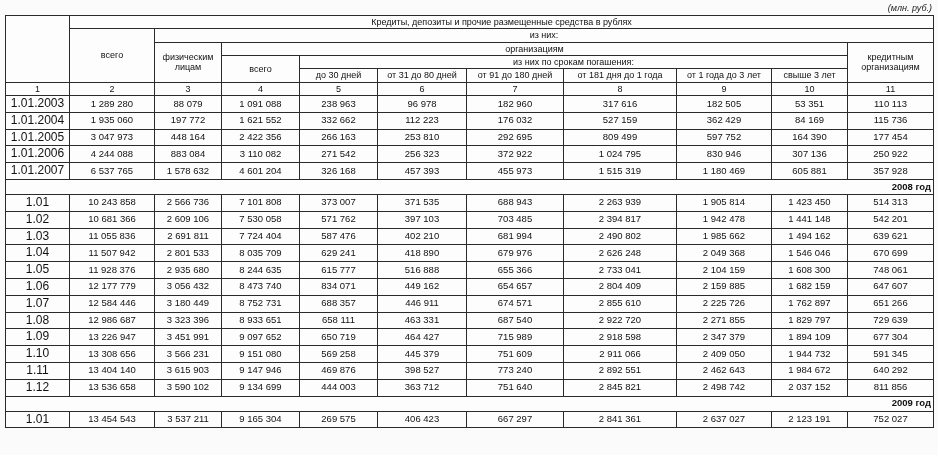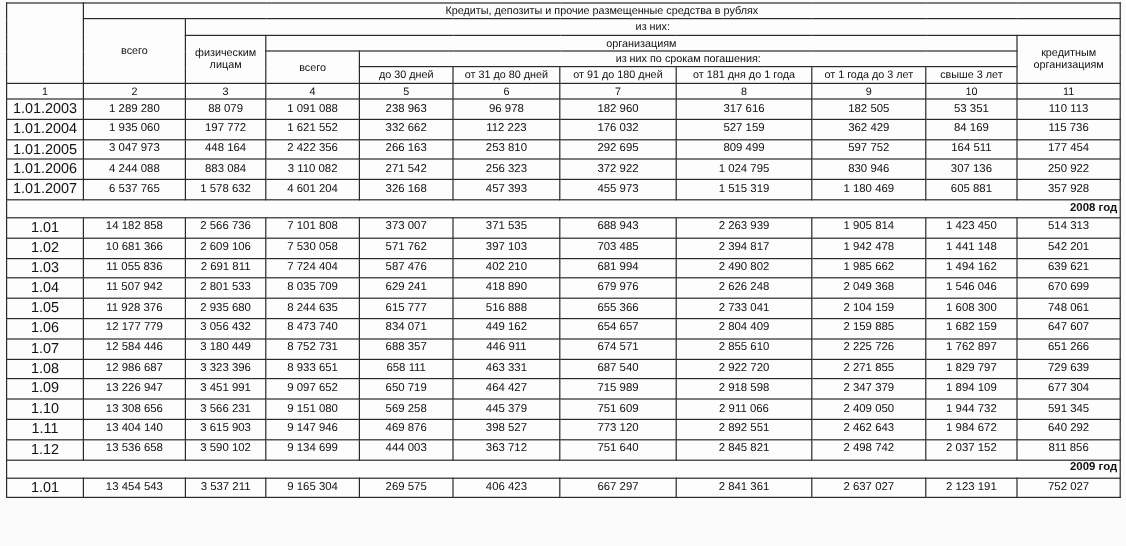--- a/index.html
+++ b/index.html
@@ -43,20 +43,21 @@
     font-weight: bold;
     padding-left: 7px;
     font-size: 9.5px;
   }
   td.date-cell { font-size: 12px; }
 </style>
 </head>
 <body>
 
 <div class="page">
+  <div class="unit-label">(млн. руб.)</div>
 
   <table class="data-table">
     <colgroup>
       <col style="width:64px">
         <col style="width:85px">
         <col style="width:67px">
         <col style="width:78px">
       <col style="width:78px">
         <col style="width:89px">
         <col style="width:97px">
@@ -135,21 +136,21 @@
         <tr>
           <td class="date-cell">1.01.2005</td>
           <td>3 047 973</td>
           <td>448 164</td>
           <td>2 422 356</td>
           <td>266 163</td>
           <td>253 810</td>
           <td>292 695</td>
           <td>809 499</td>
           <td>597 752</td>
-          <td>164 511</td>
+          <td>164 390</td>
           <td>177 454</td>
         </tr>
         <tr>
           <td class="date-cell">1.01.2006</td>
           <td>4 244 088</td>
           <td>883 084</td>
           <td>3 110 082</td>
           <td>271 542</td>
           <td>256 323</td>
           <td>372 922</td>
@@ -169,21 +170,21 @@
           <td>1 515 319</td>
           <td>1 180 469</td>
           <td>605 881</td>
           <td>357 928</td>
         </tr>
         <tr>
           <td colspan="11" class="section-cell">2008 год</td>
         </tr>
         <tr>
           <td class="date-cell">1.01</td>
-          <td>14 182 858</td>
+          <td>10 243 858</td>
           <td>2 566 736</td>
           <td>7 101 808</td>
           <td>373 007</td>
           <td>371 535</td>
           <td>688 943</td>
           <td>2 263 939</td>
           <td>1 905 814</td>
           <td>1 423 450</td>
           <td>514 313</td>
         </tr>
@@ -304,21 +305,21 @@
           <td>1 944 732</td>
           <td>591 345</td>
         </tr>
         <tr>
           <td class="date-cell">1.11</td>
           <td>13 404 140</td>
           <td>3 615 903</td>
           <td>9 147 946</td>
           <td>469 876</td>
           <td>398 527</td>
-          <td>773 120</td>
+          <td>773 240</td>
           <td>2 892 551</td>
           <td>2 462 643</td>
           <td>1 984 672</td>
           <td>640 292</td>
         </tr>
         <tr>
           <td class="date-cell">1.12</td>
           <td>13 536 658</td>
           <td>3 590 102</td>
           <td>9 134 699</td>

